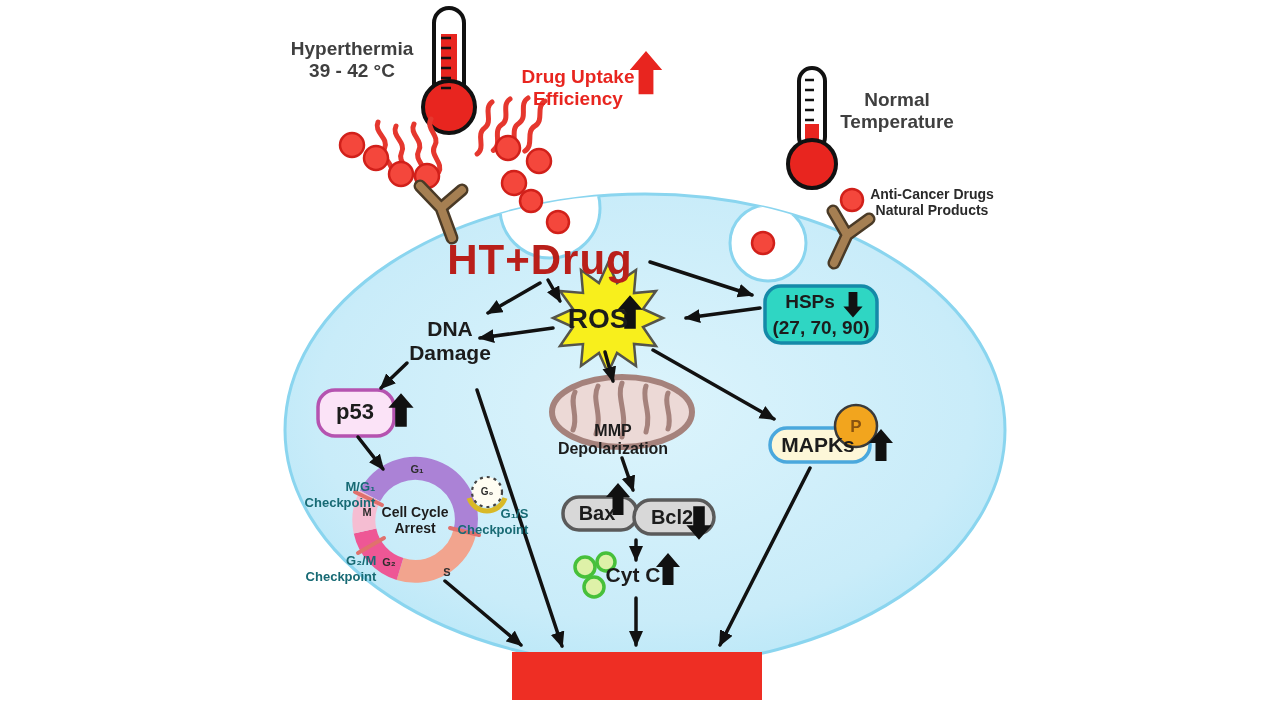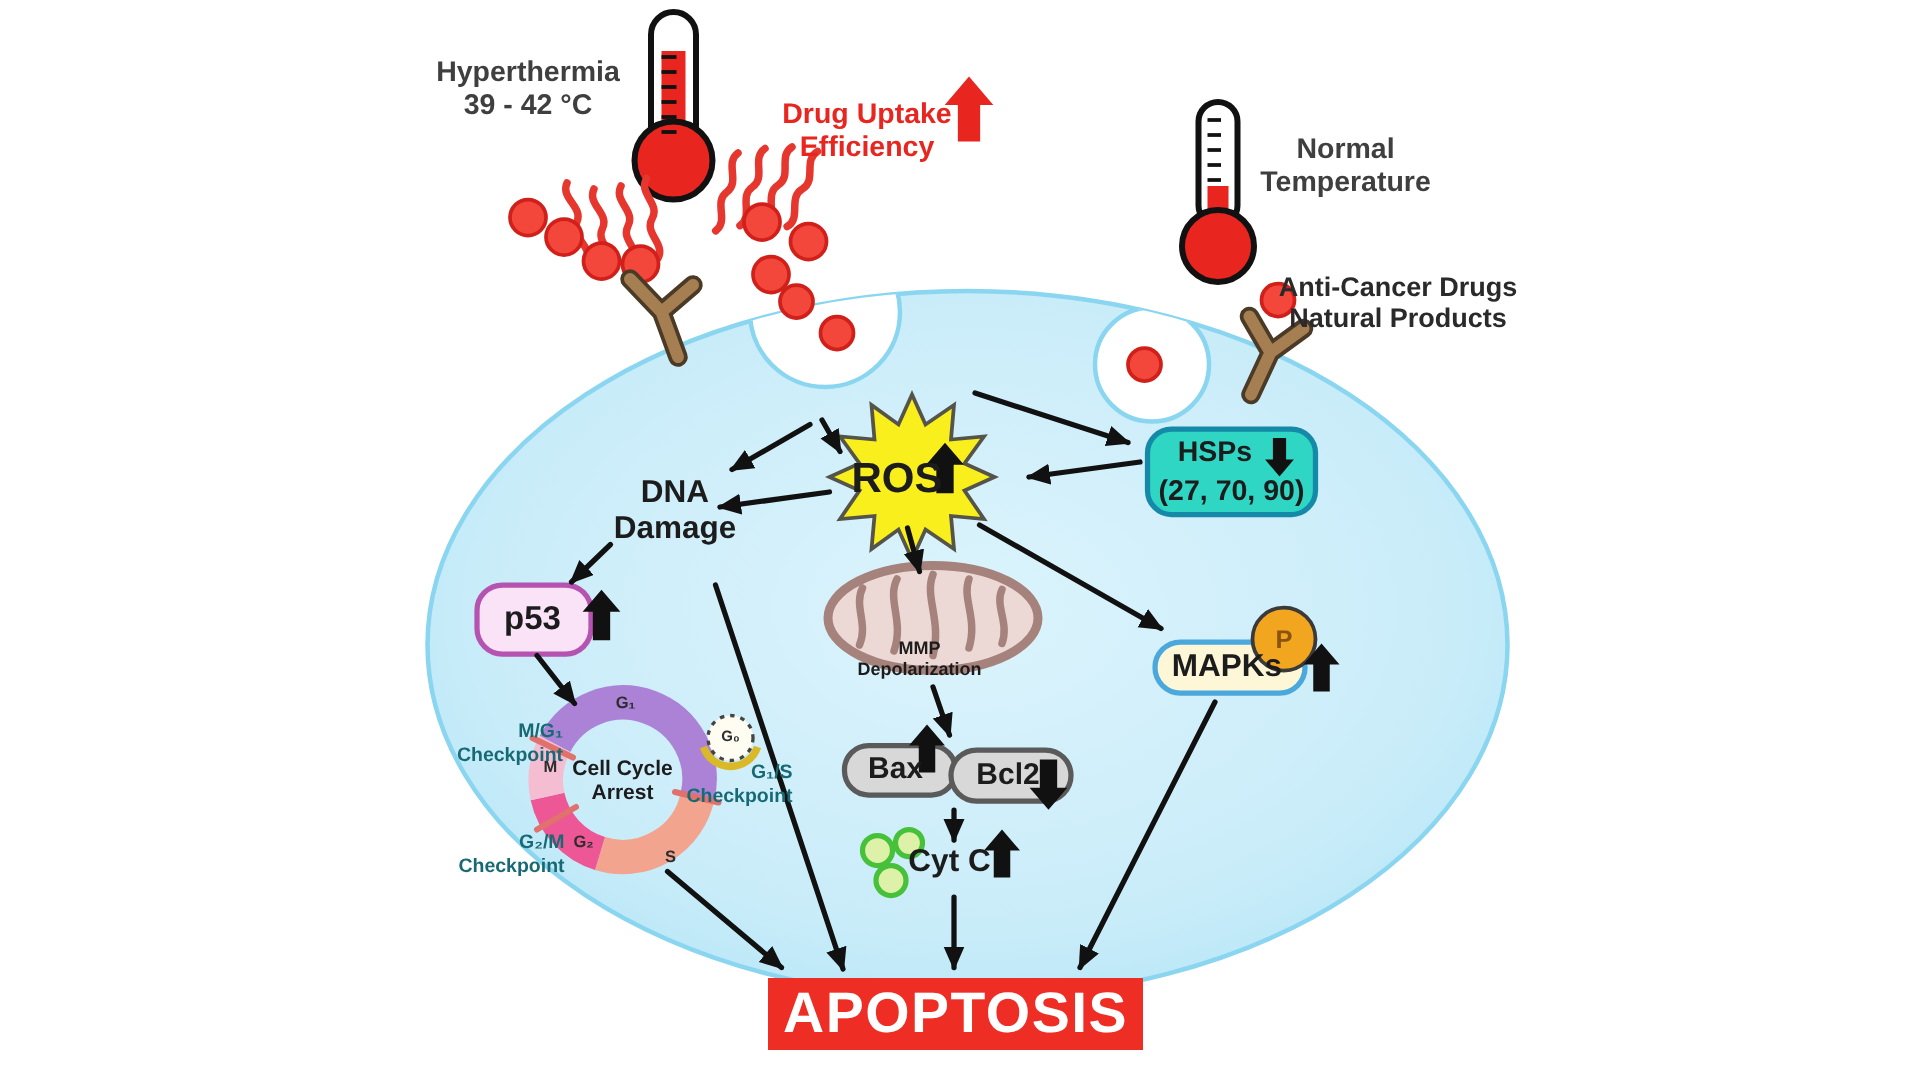--- a/index.html
+++ b/index.html
@@ -3,23 +3,23 @@
 <meta charset="utf-8">
 <style>
   html,body{margin:0;padding:0;background:#fff;}
   .stage{position:relative;width:1280px;height:720px;background:#ffffff;overflow:hidden;
          font-family:Liberation Sans, sans-serif;}
   .stage svg{position:absolute;left:0;top:0;}
   .lbl{position:absolute;transform:translate(-50%,-50%);text-align:center;
        white-space:pre-line;line-height:1.15;color:#1c1c1c;}
   .gray-lbl{color:#3f3f3f;font-weight:700;font-size:19px;}
   .red-lbl{color:#e8251f;font-weight:800;font-size:19px;}
-  .small-lbl{color:#2a2a2a;font-weight:600;font-size:18px;}
+  .small-lbl{color:#2a2a2a;font-weight:600;font-size:14px;}
   .htdrug{color:#b91f1a;font-weight:800;font-size:42px;letter-spacing:1px;}
-  .node{font-weight:800;font-size:12px;}
+  .node{font-weight:800;font-size:16px;}
   .ros{font-weight:800;font-size:28px;}
   .hsps{font-weight:800;font-size:19px;}
   .p53{font-weight:800;font-size:22px;}
   .cycle-title{font-weight:800;font-size:14px;}
   .phase{font-weight:800;font-size:11px;color:#2d2d2d;}
   .phase-g0{font-weight:800;font-size:10px;color:#2d2d2d;}
   .chk{font-weight:700;font-size:13px;color:#176a74;line-height:1.2;text-align:right;}
   .pill-lbl{font-weight:800;font-size:20px;}
   .p-badge{font-weight:800;font-size:17px;color:#8a5410;}
   .apoptosis{color:#ffffff;font-weight:800;font-size:38px;letter-spacing:1px;}
@@ -193,20 +193,21 @@
 
 <div class="lbl gray-lbl" style="left:352px;top:60px;">Hyperthermia
 39 - 42 °C</div>
 <div class="lbl red-lbl" style="left:578px;top:88px;">Drug Uptake
 Efficiency</div>
 <div class="lbl gray-lbl" style="left:897px;top:111px;">Normal
 Temperature</div>
 <div class="lbl small-lbl" style="left:932px;top:202px;">Anti-Cancer Drugs
 Natural Products</div>
 
+<div class="lbl htdrug" style="left:540px;top:260px;">HT+Drug</div>
 <div class="lbl node" style="left:450px;top:341px;font-size:21px;">DNA
 Damage</div>
 <div class="lbl ros" style="left:598px;top:319px;">ROS</div>
 
 <div class="lbl hsps" style="left:810px;top:302px;">HSPs</div>
 <div class="lbl hsps" style="left:821px;top:328px;">(27, 70, 90)</div>
 
 <div class="lbl p53" style="left:355px;top:412px;">p53</div>
 
 <div class="lbl cycle-title" style="left:415px;top:520px;">Cell Cycle
@@ -226,15 +227,14 @@
 <div class="lbl node" style="left:613px;top:440px;">MMP
 Depolarization</div>
 
 <div class="lbl pill-lbl" style="left:597px;top:513px;">Bax</div>
 <div class="lbl pill-lbl" style="left:672px;top:517px;">Bcl2</div>
 <div class="lbl pill-lbl" style="left:633px;top:575px;font-size:21px;">Cyt C</div>
 
 <div class="lbl pill-lbl" style="left:818px;top:445px;font-size:21px;">MAPKs</div>
 <div class="lbl p-badge" style="left:856px;top:427px;">P</div>
 
-<div class="lbl apoptosis" style="left:637px;top:677px;">APOPTOSIS</div>
 
 </div>
 
 </body></html>

